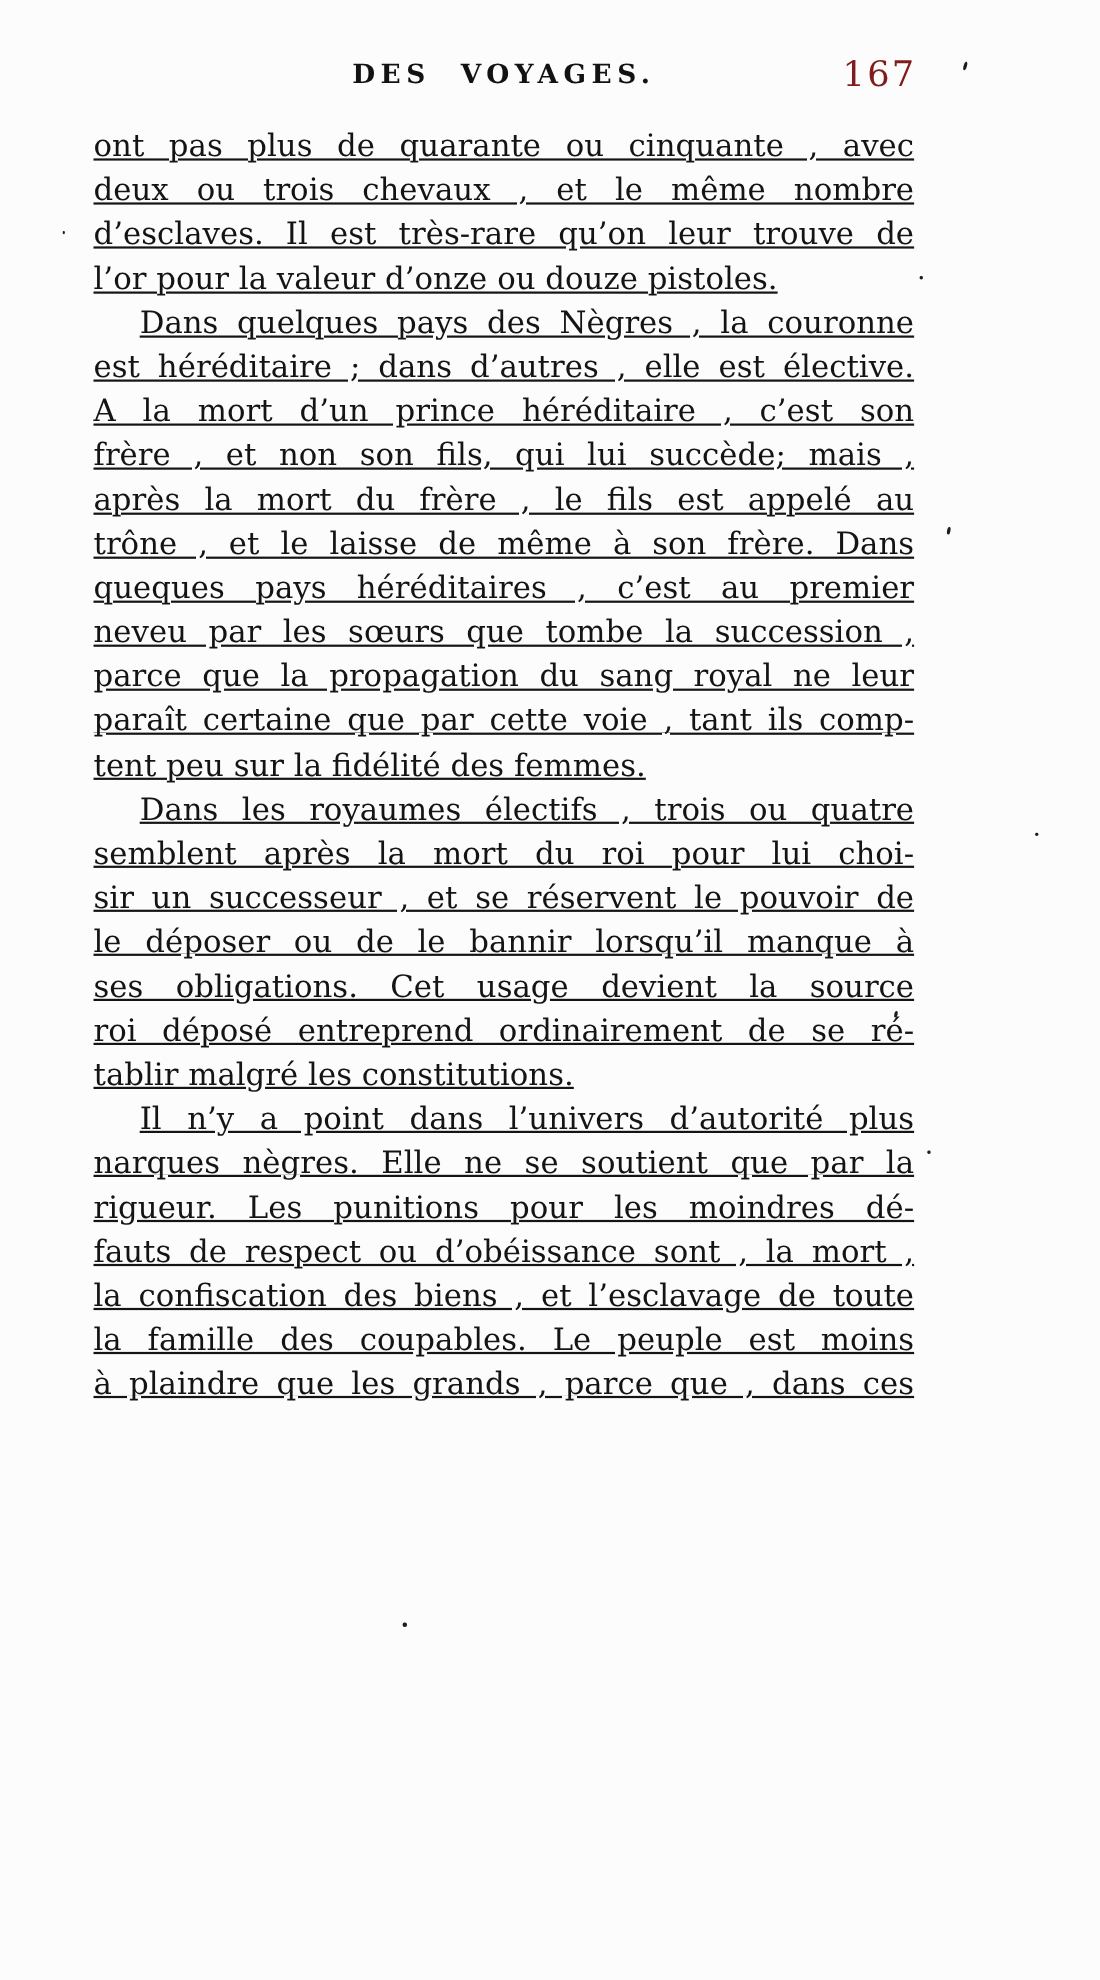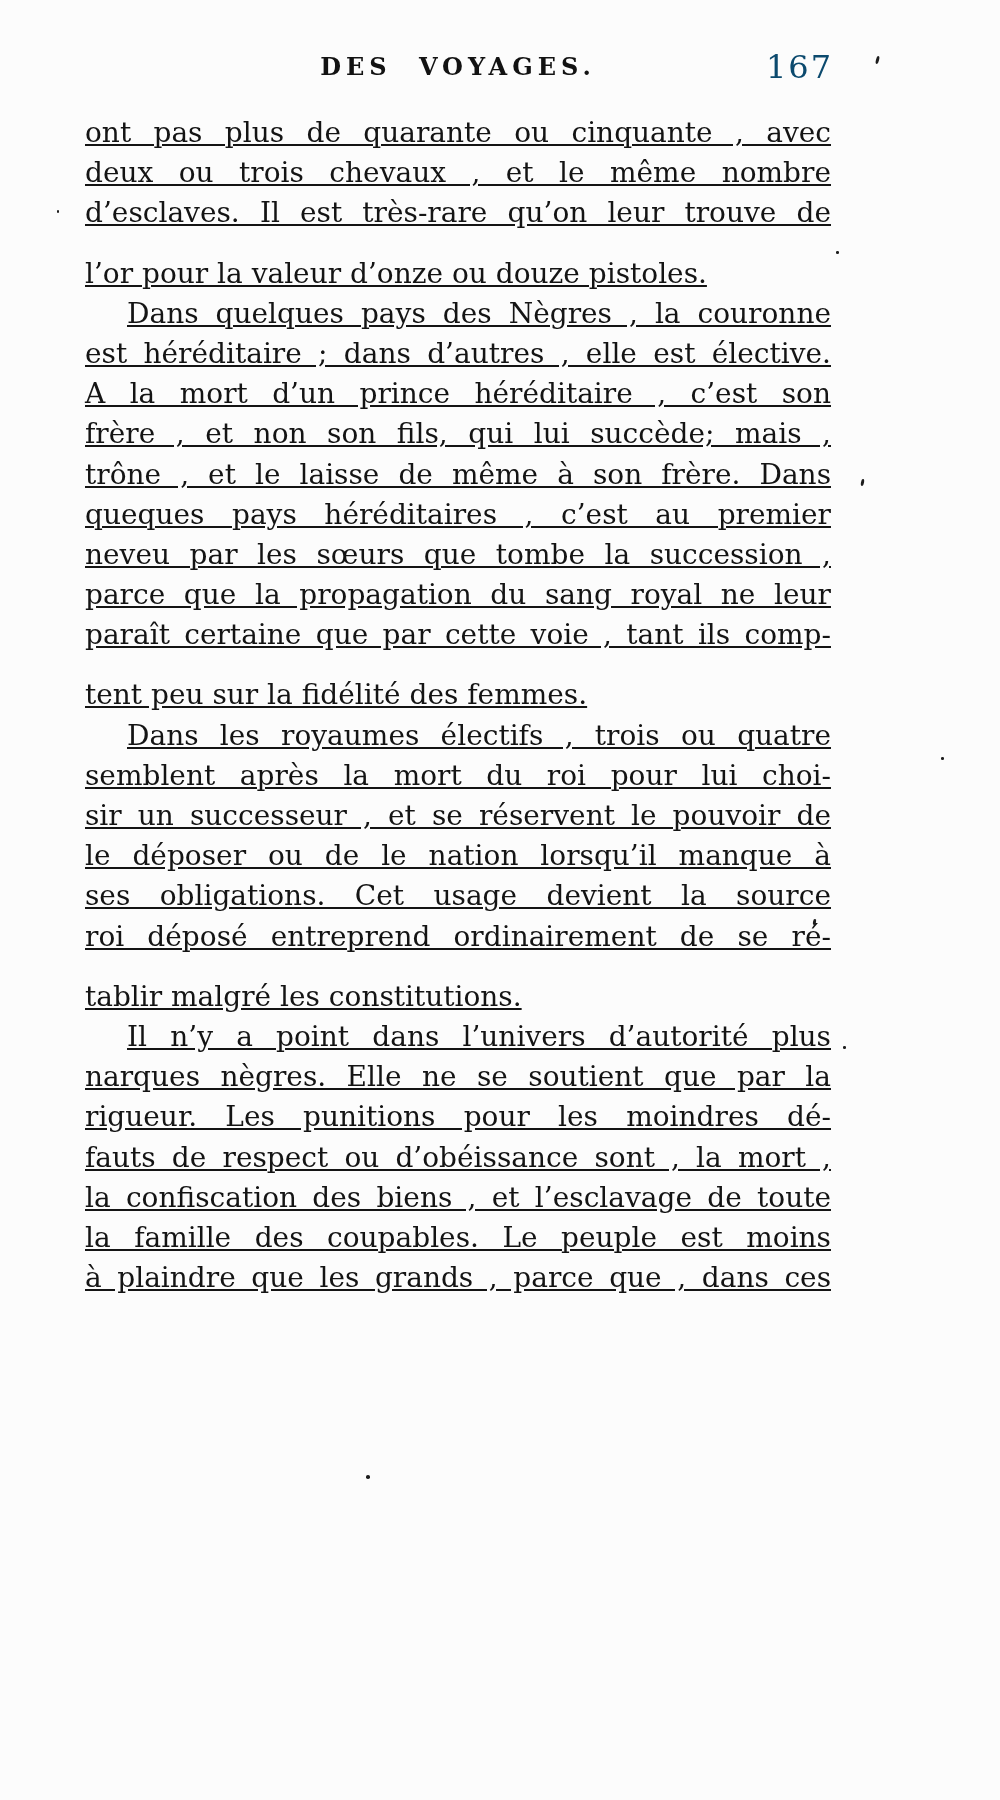--- a/index.html
+++ b/index.html
@@ -23,41 +23,40 @@
     font-weight: 700;
     letter-spacing: 5px;
     word-spacing: 14px;
     color: #121212;
   }
   .page-number {
     position: absolute;
     left: 766px; top: 48px;
     font-size: 32px;
     letter-spacing: 2px;
-    color: #0c4a6e;
+    color: #7f1d1d;
     font-feature-settings: "onum" 1, "pnum" 1;
   }
   .text-block {
     position: absolute;
     left: 85px; top: 113px; width: 746px;
     font-size: 28px;
     line-height: 40.2px;
     color: #141414;
     text-decoration: underline;
   }
   .line {
     text-align: justify;
     text-align-last: justify;
     height: 40.2px;
     overflow: visible;
   }
   .line.end {
     text-align: right;
     text-align-last: left;
-    margin-top: 20px;
   }
   .line.indent {
     text-indent: 42px;
   }
   
   .speck {
     position: absolute;
     background: #1d1d1d;
     border-radius: 45%;
   }
@@ -80,30 +79,31 @@
 
   <div class="text-block">
     <div class="line">ont pas plus de quarante ou cinquante , avec</div>
     <div class="line">deux ou trois chevaux , et le même nombre</div>
     <div class="line">d’esclaves. Il est très-rare qu’on leur trouve de</div>
     <div class="line end">l’or pour la valeur d’onze ou douze pistoles.</div>
     <div class="line indent">Dans quelques pays des Nègres , la couronne</div>
     <div class="line">est héréditaire ; dans d’autres , elle est élective.</div>
     <div class="line">A la mort d’un prince héréditaire , c’est son</div>
     <div class="line">frère , et non son fils, qui lui succède; mais ,</div>
+    <div class="line">après la mort du frère , le fils est appelé au</div>
     <div class="line">trône , et le laisse de même à son frère. Dans</div>
     <div class="line">queques pays héréditaires , c’est au premier</div>
     <div class="line">neveu par les sœurs que tombe la succession ,</div>
     <div class="line">parce que la propagation du sang royal ne leur</div>
     <div class="line">paraît certaine que par cette voie , tant ils comp-</div>
     <div class="line end">tent peu sur la fidélité des femmes.</div>
     <div class="line indent">Dans les royaumes électifs , trois ou quatre</div>
     <div class="line">semblent après la mort du roi pour lui choi-</div>
     <div class="line">sir un successeur , et se réservent le pouvoir de</div>
-    <div class="line">le déposer ou de le nation lorsqu’il manque à</div>
+    <div class="line">le déposer ou de le bannir lorsqu’il manque à</div>
     <div class="line">ses obligations. Cet usage devient la source</div>
     <div class="line">roi déposé entreprend ordinairement de se ré-</div>
     <div class="line end">tablir malgré les constitutions.</div>
     <div class="line indent">Il n’y a point dans l’univers d’autorité plus</div>
     <div class="line">narques nègres. Elle ne se soutient que par la</div>
     <div class="line">rigueur. Les punitions pour les moindres dé-</div>
     <div class="line">fauts de respect ou d’obéissance sont , la mort ,</div>
     <div class="line">la confiscation des biens , et l’esclavage de toute</div>
     <div class="line">la famille des coupables. Le peuple est moins</div>
     <div class="line">à plaindre que les grands , parce que , dans ces</div>

